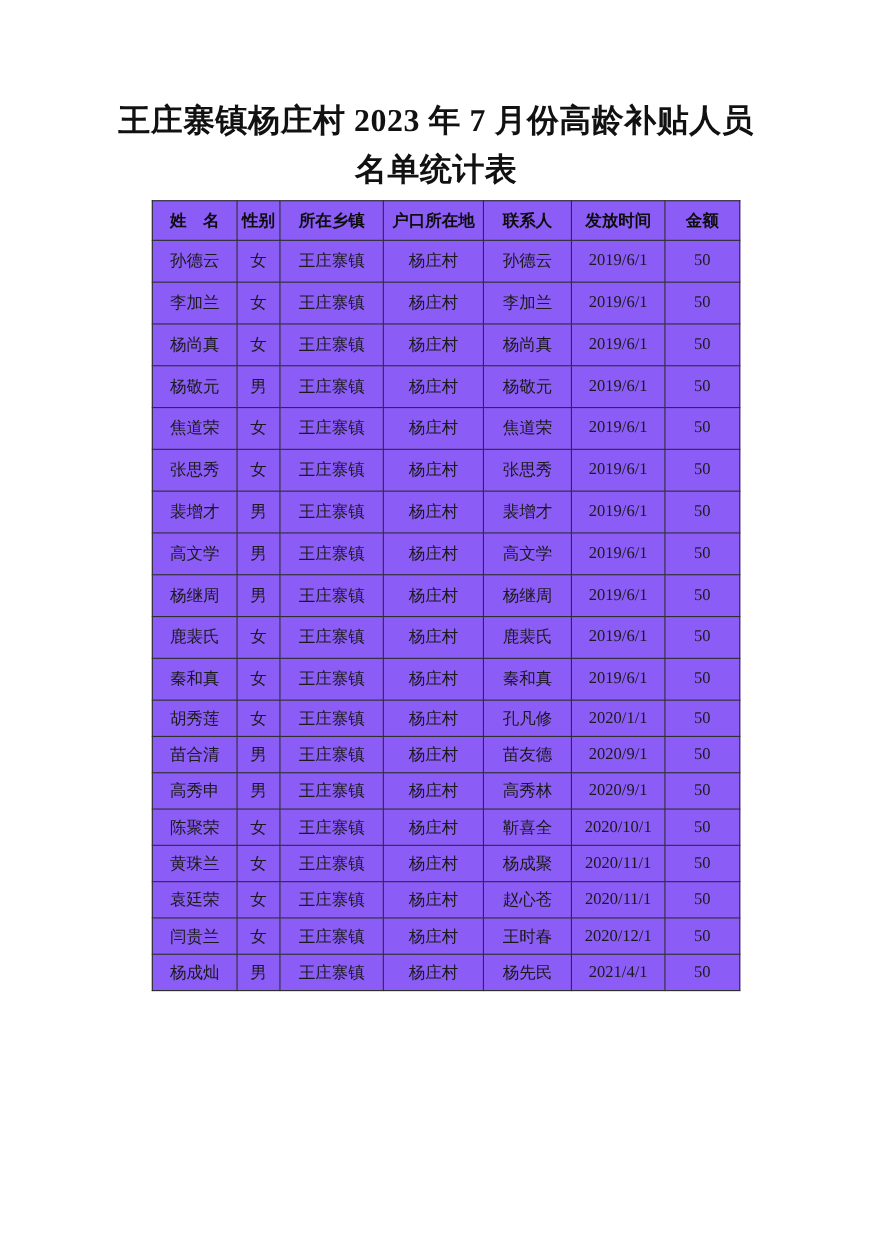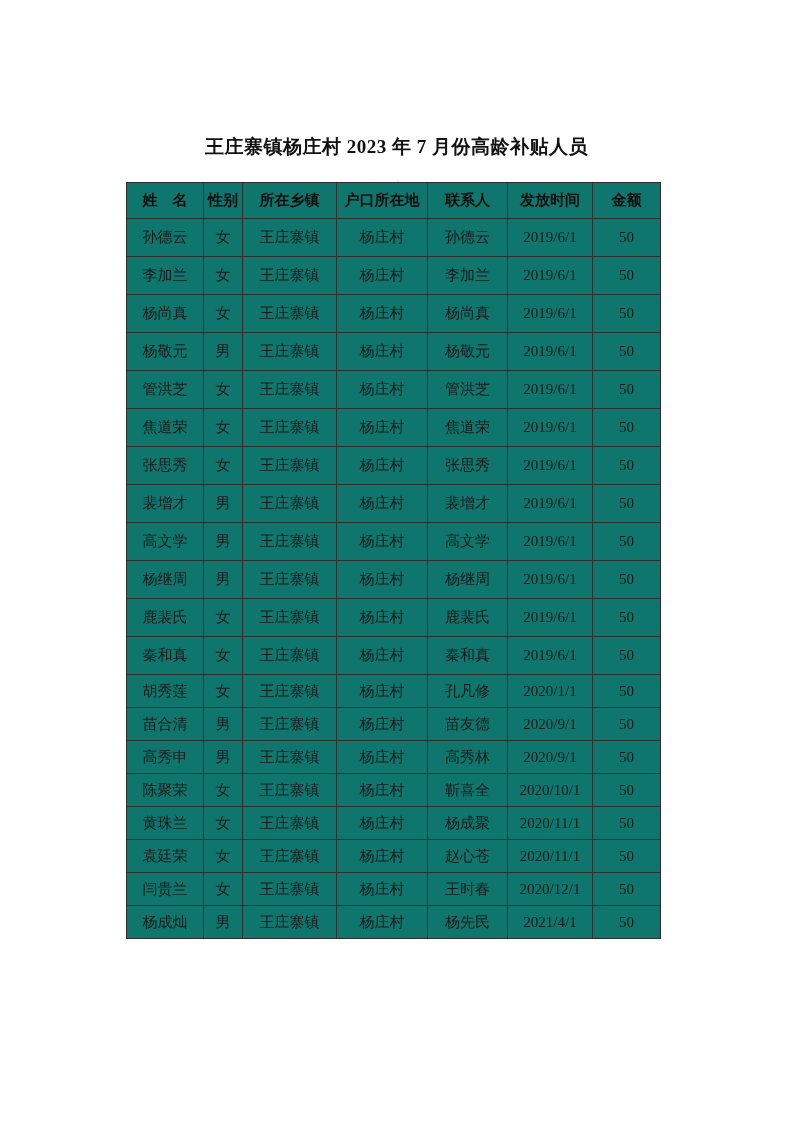--- a/index.html
+++ b/index.html
@@ -16,34 +16,33 @@
     font-family: "Liberation Serif", serif;
     color: #151515;
   }
   .doc-title {
     position: absolute;
     top: 88px;
     left: 0;
     right: 0;
     text-align: center;
     font-weight: bold;
-    font-size: 19px;
+    font-size: 29px;
     line-height: 45px;
     letter-spacing: 0.5px;
     color: #111111;
-    margin-top: 36px;
   }
   table.subsidy-table {
     position: absolute;
     top: 182px;
-    left: 126px;
+    left: 138px;
     width: 534px;
     border-collapse: collapse;
     table-layout: fixed;
-    background: #0f766e;
+    background: #8b5cf6;
   }
   table.subsidy-table th,
   table.subsidy-table td {
     border: 1px solid #2e2e2e;
     text-align: center;
     vertical-align: middle;
     padding: 0;
     overflow: hidden;
     white-space: nowrap;
   }
@@ -131,29 +130,20 @@
         <tr class="row-tall">
           <td>杨敬元</td>
           <td>男</td>
           <td>王庄寨镇</td>
           <td>杨庄村</td>
           <td>杨敬元</td>
           <td>2019/6/1</td>
           <td>50</td>
         </tr>
         <tr class="row-tall">
-          <td>管洪芝</td>
-          <td>女</td>
-          <td>王庄寨镇</td>
-          <td>杨庄村</td>
-          <td>管洪芝</td>
-          <td>2019/6/1</td>
-          <td>50</td>
-        </tr>
-        <tr class="row-tall">
           <td>焦道荣</td>
           <td>女</td>
           <td>王庄寨镇</td>
           <td>杨庄村</td>
           <td>焦道荣</td>
           <td>2019/6/1</td>
           <td>50</td>
         </tr>
         <tr class="row-tall">
           <td>张思秀</td>

